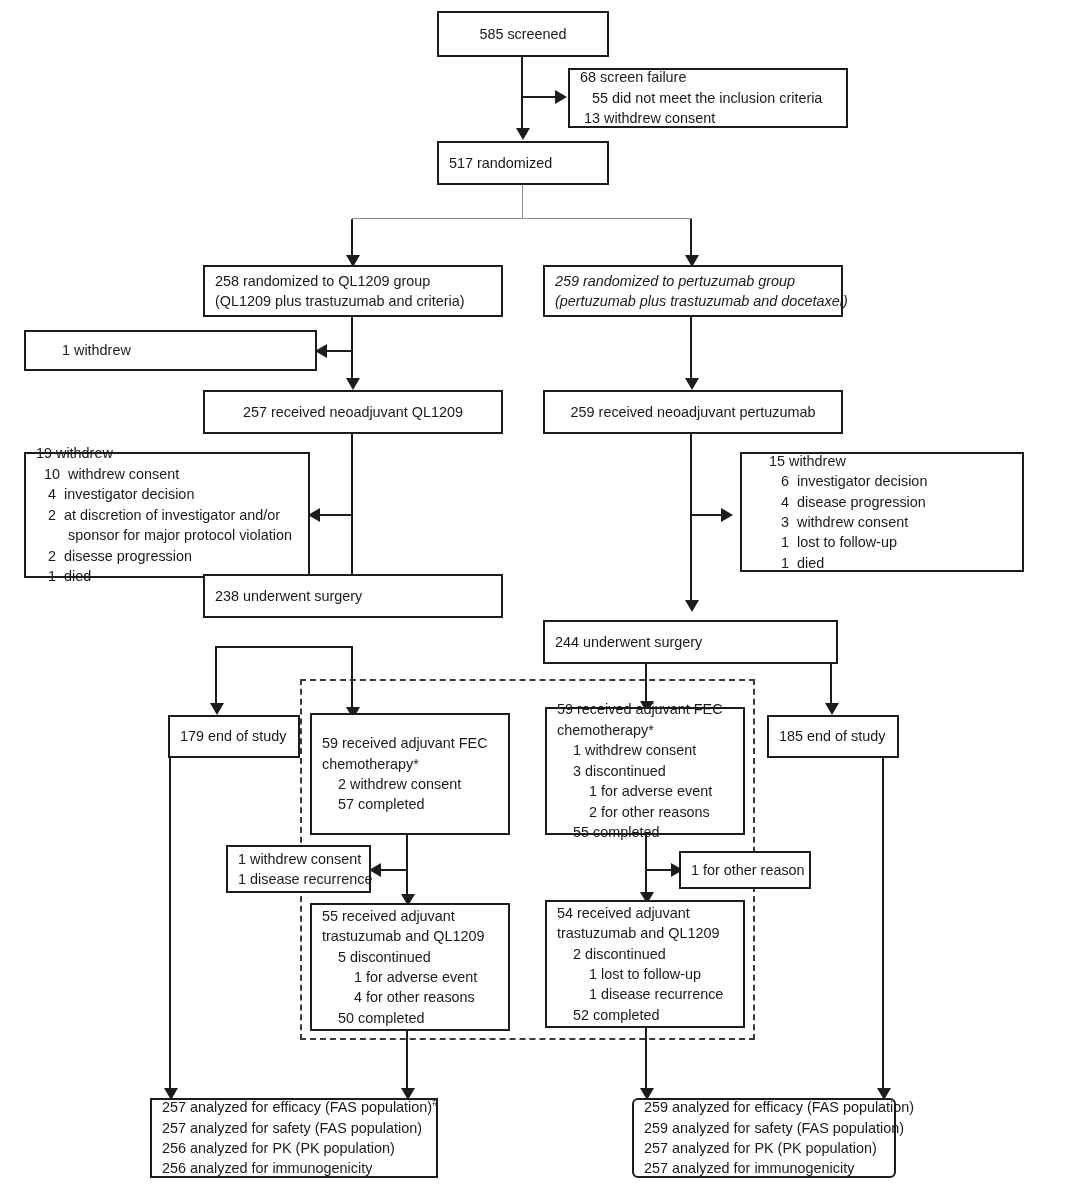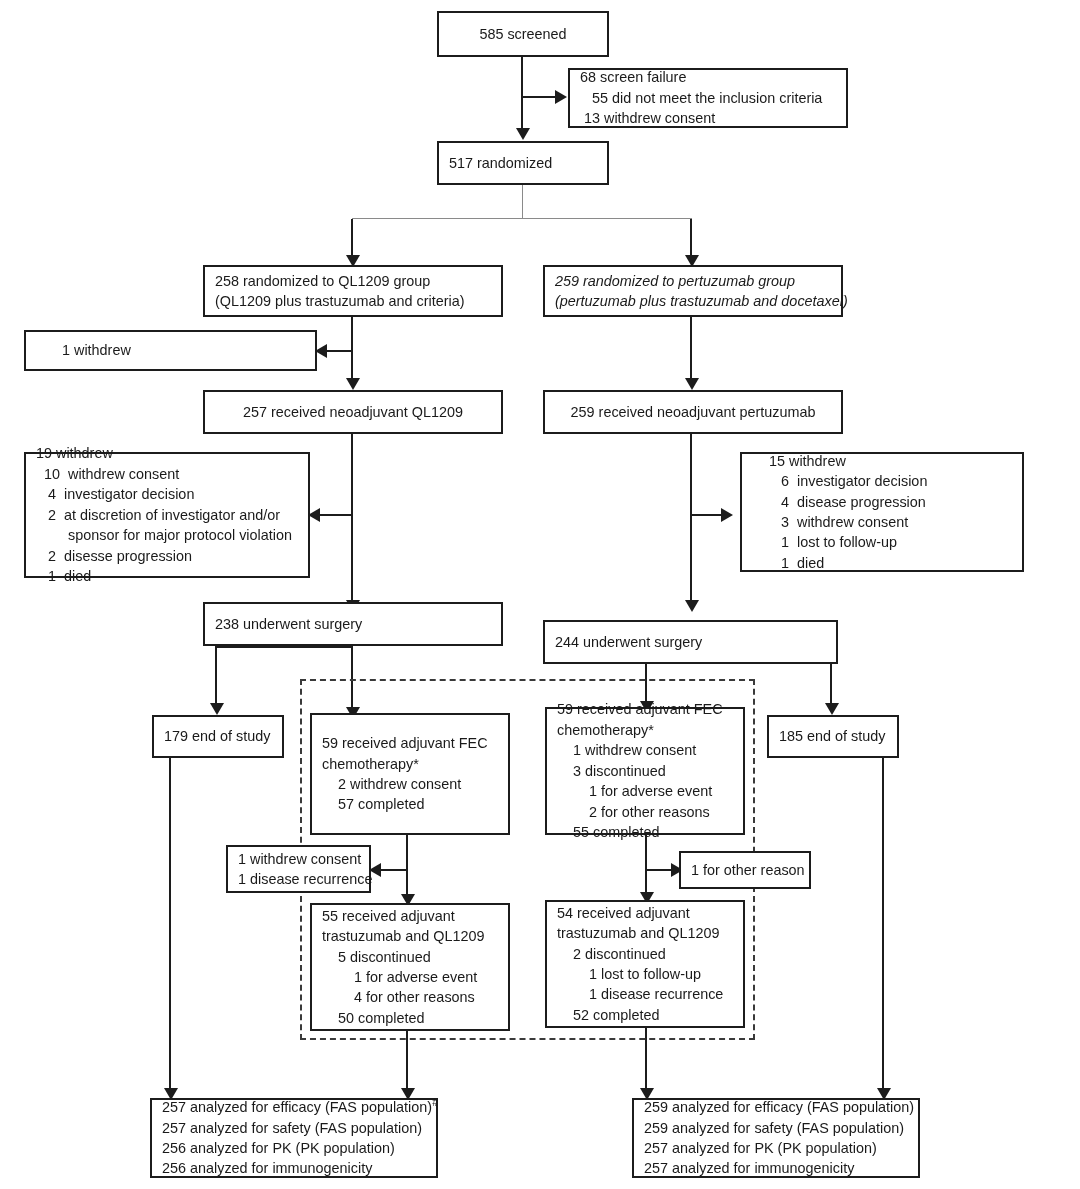--- a/index.html
+++ b/index.html
@@ -136,40 +136,40 @@
   <div class="arrow-r" style="left:721px;top:508px;"></div>
   <div class="box lft pad" style="left:740px;top:452px;width:284px;height:120px;padding-left:27px;">
     <span class="ln">15 withdrew</span>
     <span class="ln">   6  investigator decision</span>
     <span class="ln">   4  disease progression</span>
     <span class="ln">   3  withdrew consent</span>
     <span class="ln">   1  lost to follow-up</span>
     <span class="ln">   1  died</span>
   </div>
 
-  <div class="box lft pad" style="left:203px;top:602px;width:300px;height:44px;">
+  <div class="box lft pad" style="left:203px;top:574px;width:300px;height:44px;">
     <span class="ln">238 underwent surgery</span>
   </div>
   <div class="box lft pad" style="left:543px;top:620px;width:295px;height:44px;">
     <span class="ln">244 underwent surgery</span>
   </div>
 
   <div class="hline" style="left:215px;top:646px;width:138px;"></div>
   <div class="vline" style="left:215px;top:646px;height:60px;"></div>
   <div class="arrow-d" style="left:209.5px;top:703px;"></div>
   <div class="vline" style="left:351px;top:646px;height:64px;"></div>
   <div class="arrow-d" style="left:345.5px;top:707px;"></div>
 
   <div class="hline" style="left:645px;top:646px;width:187px;"></div>
   <div class="vline" style="left:645px;top:646px;height:58px;"></div>
   <div class="arrow-d" style="left:639.5px;top:701px;"></div>
   <div class="vline" style="left:830px;top:646px;height:60px;"></div>
   <div class="arrow-d" style="left:824.5px;top:703px;"></div>
 
-  <div class="box lft pad" style="left:152px;top:715px;width:132px;height:43px;">
+  <div class="box lft pad" style="left:168px;top:715px;width:132px;height:43px;">
     <span class="ln">179 end of study</span>
   </div>
   <div class="box lft pad" style="left:767px;top:715px;width:132px;height:43px;">
     <span class="ln">185 end of study</span>
   </div>
 
   <div class="vline" style="left:169px;top:758px;height:333px;"></div>
   <div class="arrow-d" style="left:163.5px;top:1088px;"></div>
   <div class="vline" style="left:882px;top:758px;height:333px;"></div>
   <div class="arrow-d" style="left:876.5px;top:1088px;"></div>
@@ -228,20 +228,20 @@
   <div class="arrow-d" style="left:400.5px;top:1088px;"></div>
   <div class="vline" style="left:645px;top:1028px;height:63px;"></div>
   <div class="arrow-d" style="left:639.5px;top:1088px;"></div>
 
   <div class="box lft pad" style="left:150px;top:1098px;width:288px;height:80px;">
     <span class="ln"><span>257 analyzed for efficacy (FAS population)</span><sup>#</sup></span>
     <span class="ln">257 analyzed for safety (FAS population)</span>
     <span class="ln">256 analyzed for PK (PK population)</span>
     <span class="ln">256 analyzed for immunogenicity</span>
   </div>
-  <div class="box lft pad" style="left:632px;top:1098px;width:288px;height:80px;">
+  <div class="box lft pad" style="left:632px;top:1098px;width:264px;height:80px;border-radius:6px;">
     <span class="ln">259 analyzed for efficacy (FAS population)</span>
     <span class="ln">259 analyzed for safety (FAS population)</span>
     <span class="ln">257 analyzed for PK (PK population)</span>
     <span class="ln">257 analyzed for immunogenicity</span>
   </div>
 
 </div>
 
 </body></html>

